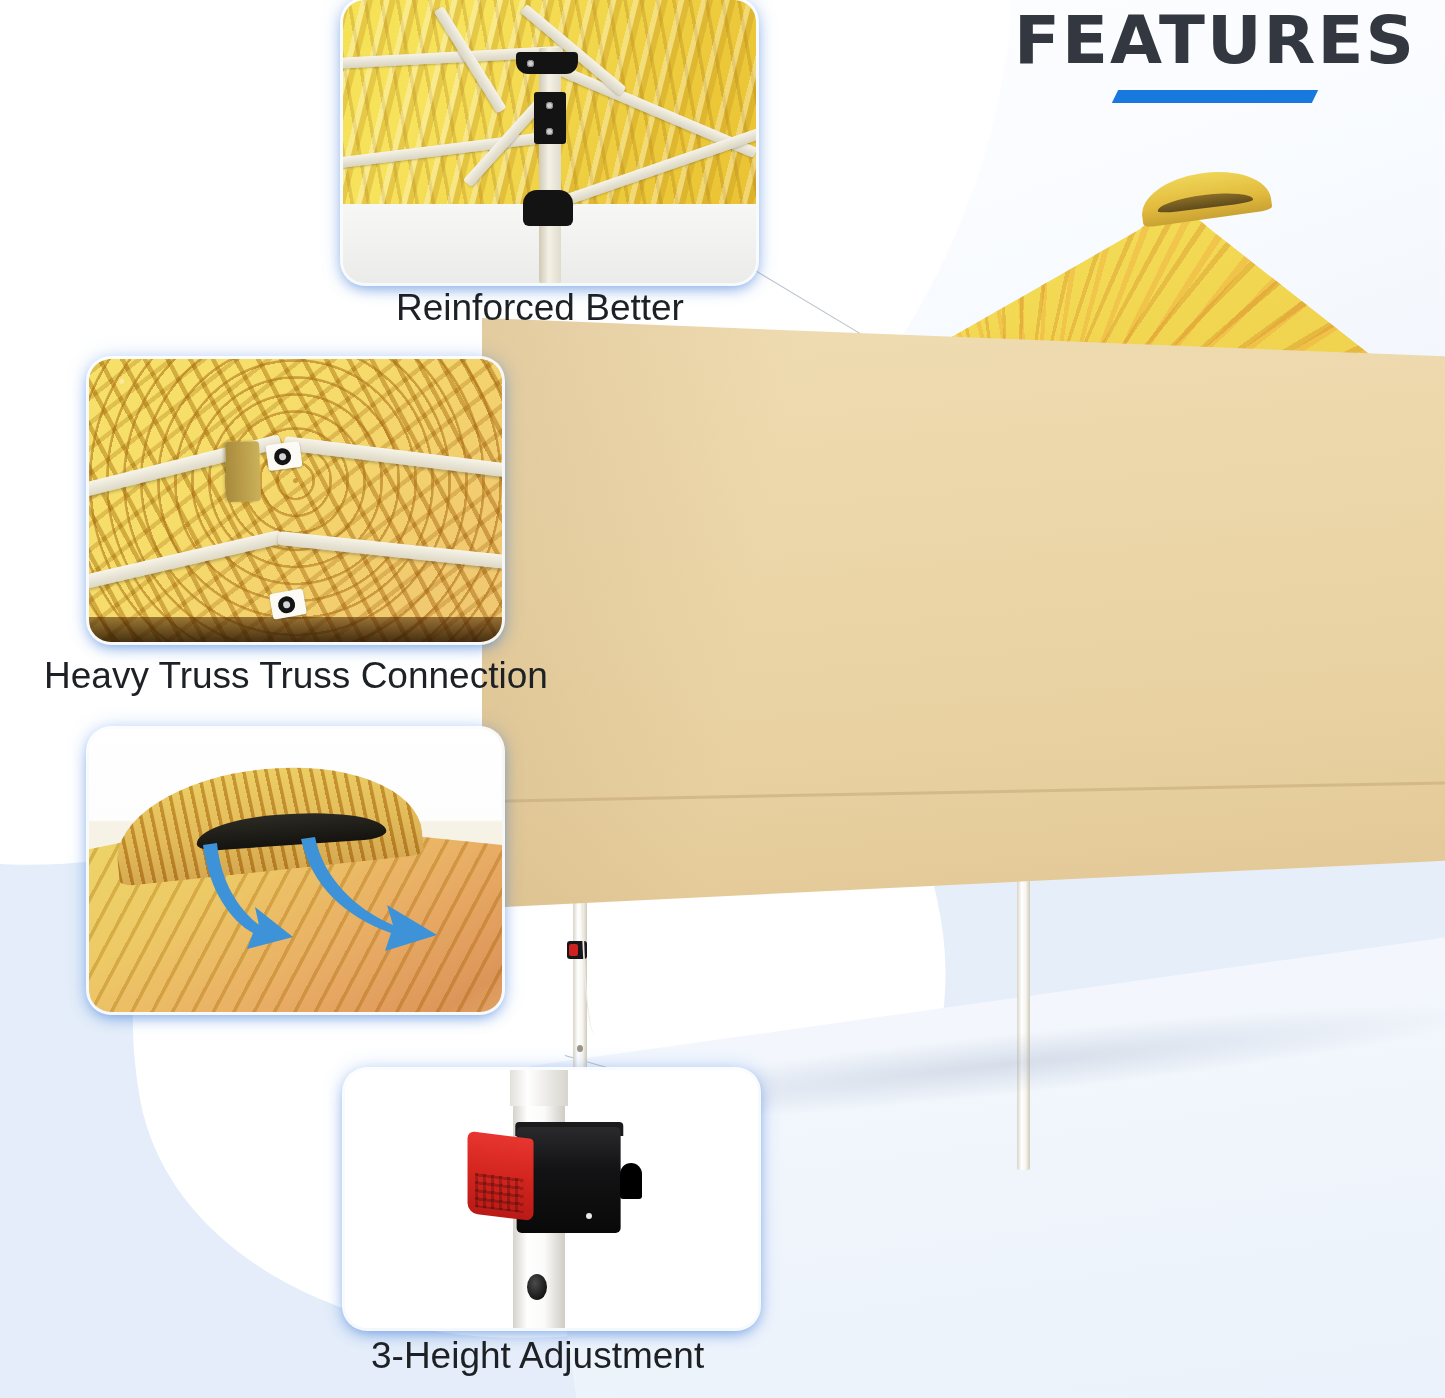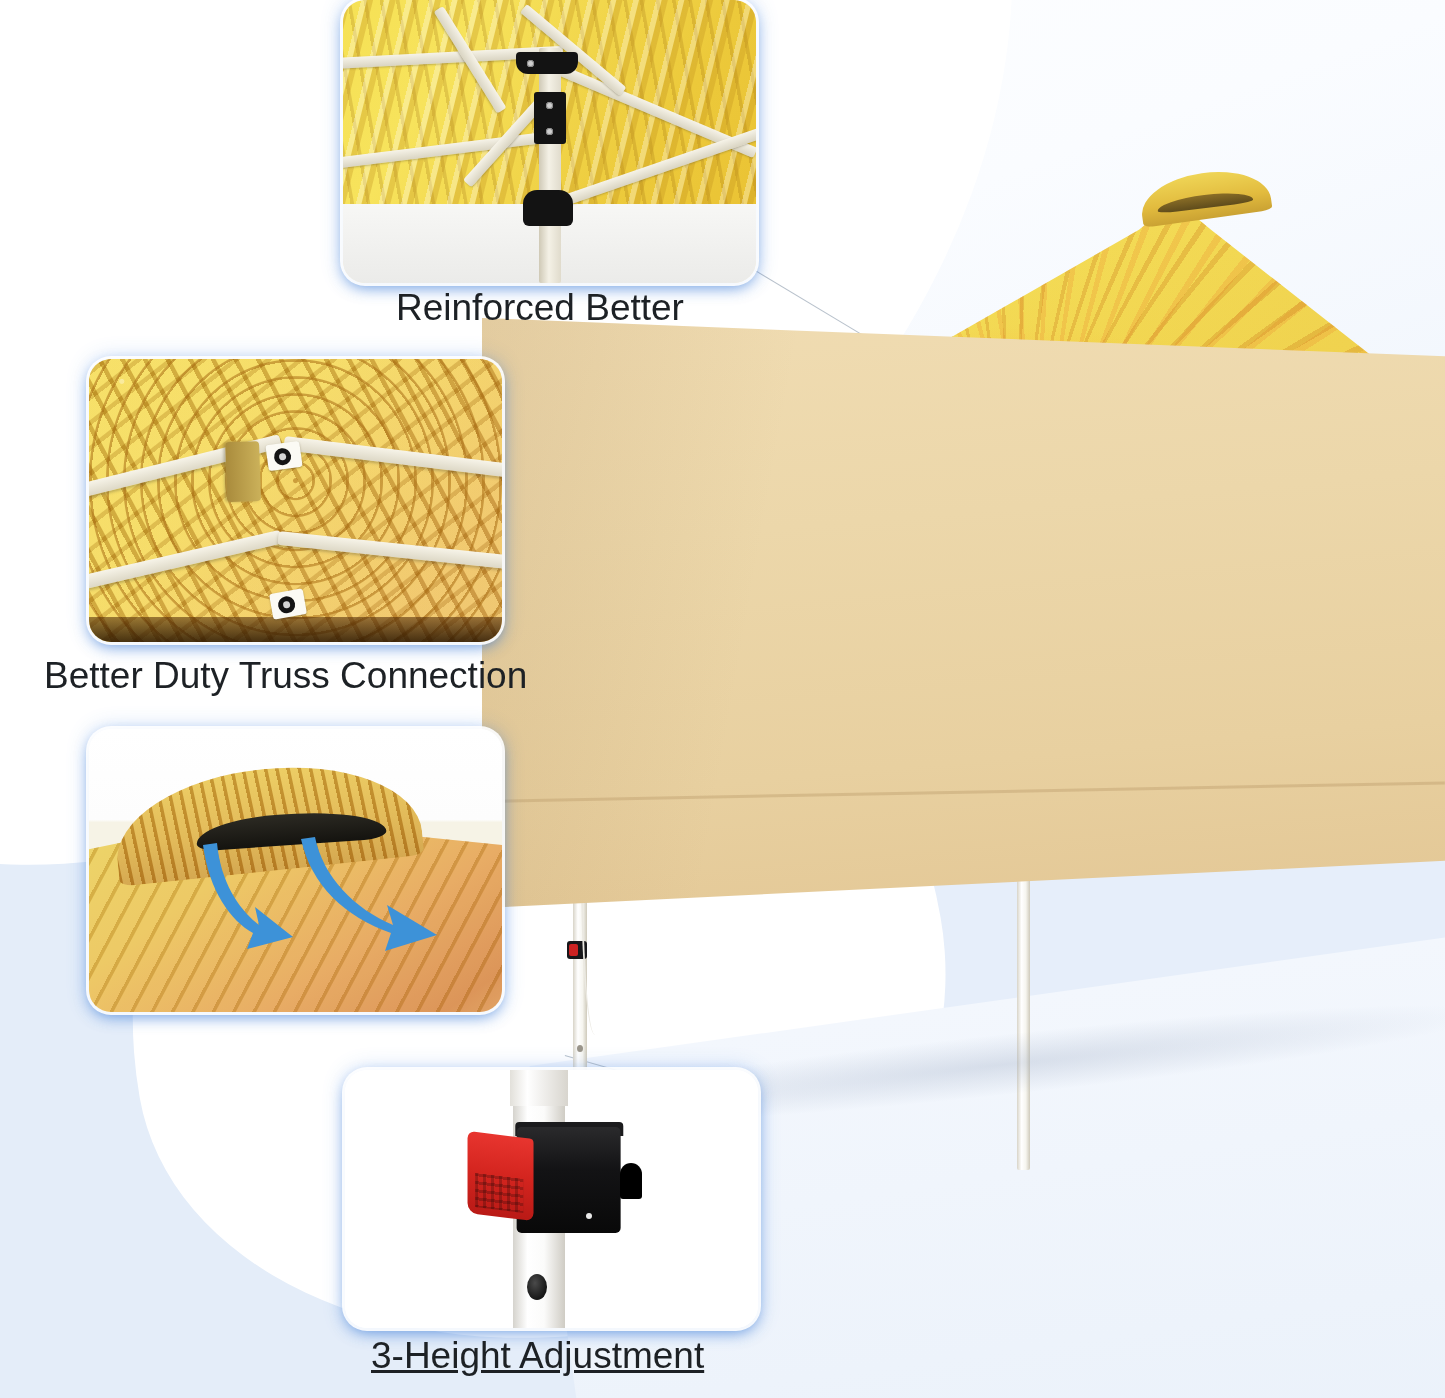--- a/index.html
+++ b/index.html
@@ -300,20 +300,24 @@
 
 <div id="stage">
 
   <div class="bg-base"></div>
   <div class="bg-blue-low"></div>
   <div class="bg-blue-left"></div>
   <div class="bg-white-blob2"></div>
   <div class="bg-white-blob"></div>
   <div class="bg-right-floor"></div>
 
+  <div class="features-wrap">
+    <div class="features-title">FEATURES</div>
+    <div class="features-rule"></div>
+  </div>
 
   <div class="conn" style="left:752px;top:268px;width:180px;transform:rotate(31deg);"></div>
   <div class="conn" style="left:505px;top:628px;width:160px;transform:rotate(-24deg);"></div>
   <div class="conn" style="left:500px;top:800px;width:120px;transform:rotate(-16deg);"></div>
   <div class="conn" style="left:565px;top:1055px;width:120px;transform:rotate(16deg);"></div>
 
   <div class="canopy-wrap">
 
     <div class="roof-right">
       <div class="roof-shape">
@@ -407,21 +411,21 @@
       <div class="i2-bar" style="left:-14px;top:126px;width:210px;transform:rotate(-14deg);"></div>
       <div class="i2-bar" style="left:196px;top:77px;width:240px;transform:rotate(7deg);"></div>
       <div class="i2-bar" style="left:-14px;top:218px;width:210px;transform:rotate(-13deg);"></div>
       <div class="i2-bar" style="left:190px;top:172px;width:250px;transform:rotate(6deg);"></div>
       <div class="i2-bar" style="left:170px;top:82px;width:60px;height:34px;transform:rotate(88deg);background:linear-gradient(180deg,#cbb15a,#a98b3c);"></div>
 
       <div class="i2-conn" style="left:178px;top:84px;transform:rotate(-8deg);"></div>
       <div class="i2-conn" style="left:182px;top:232px;transform:rotate(-10deg);"></div>
     </div>
   </div>
-  <div class="caption" style="left:44px;top:655px;">Better Duty Truss Connection</div>
+  <div class="caption" style="left:44px;top:655px;">Heavy Truss Truss Connection</div>
 
   <div class="inset" style="left:89px;top:729px;width:413px;height:283px;">
     <div class="inset-inner">
       <div class="i3-sky"></div>
       <div class="i3-roofface"></div>
       <div class="i3-hump"></div>
       <div class="i3-slit"></div>
 
       <div class="arrow-blue" style="left:108px;top:108px;">
         <svg width="135" height="130" viewBox="0 0 135 130">
@@ -443,15 +447,15 @@
       <div class="i4-pole-top"></div>
       <div class="i4-housing-lip"></div>
       <div class="i4-housing"></div>
       <div class="i4-slot"></div>
       <div class="i4-lever"></div>
       <div class="i4-lever-grip"></div>
       <div class="i4-dot"></div>
       <div class="i4-hole"></div>
     </div>
   </div>
-  <div class="caption" style="left:371px;top:1335px;text-decoration:underline;">3-Height Adjustment</div>
+  <div class="caption" style="left:371px;top:1335px;">3-Height Adjustment</div>
 
 </div>
 
 </body></html>

